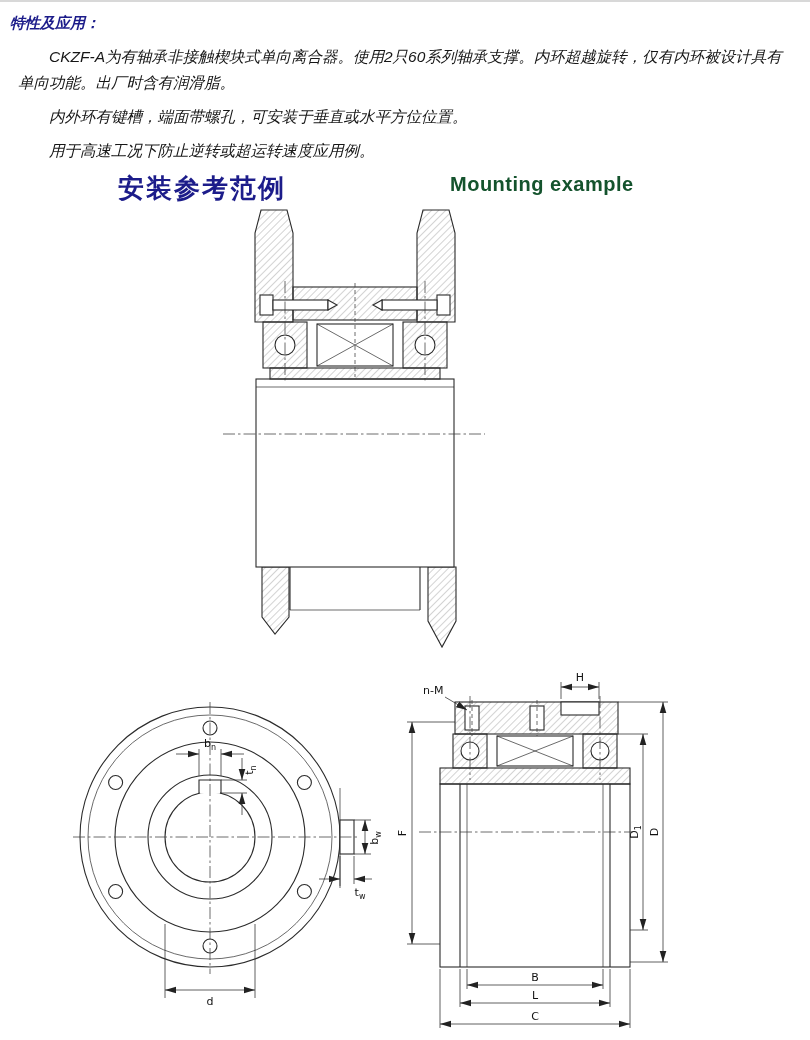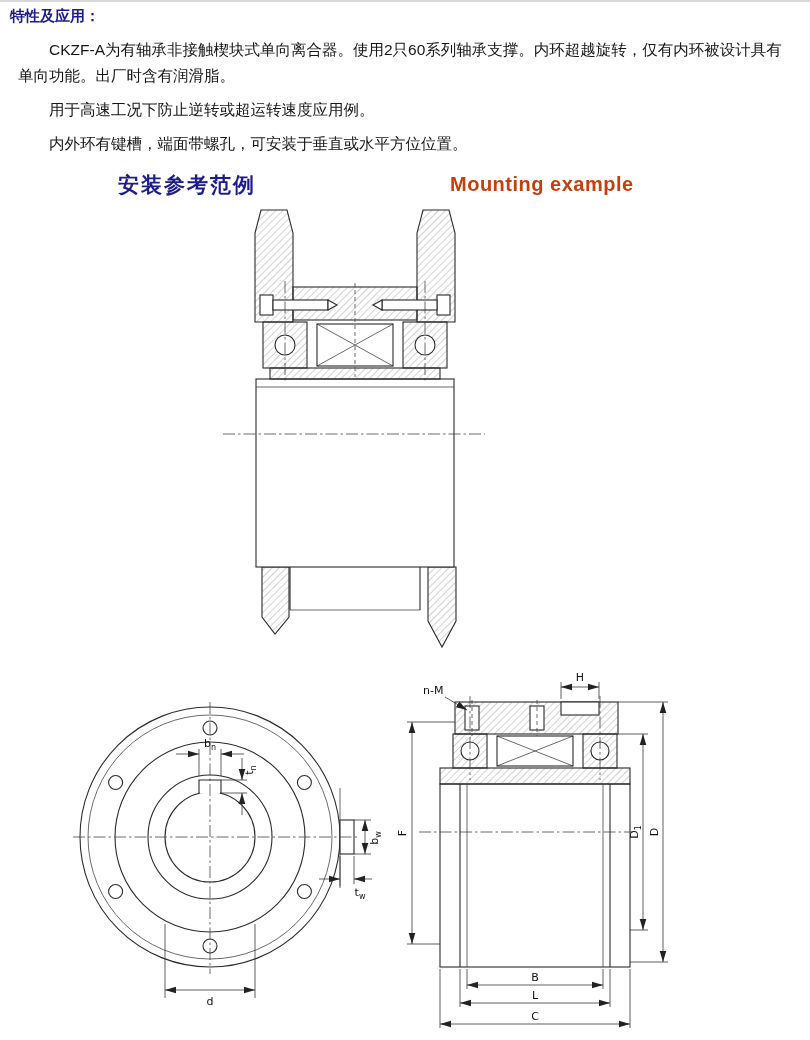--- a/index.html
+++ b/index.html
@@ -2,47 +2,47 @@
 <html><head>
 <meta charset="utf-8">
 <style>
   * { margin:0; padding:0; box-sizing:border-box; }
   html,body { background:#ffffff; }
   .page {
     position:relative; width:810px; height:1040px; background:#ffffff;
     font-family:"Liberation Sans","DejaVu Sans",sans-serif; color:#161616;
     overflow:hidden; border-top:2px solid #d8d8d8;
   }
-  .intro { position:absolute; left:10px; top:1px; width:794px; font-size:15.5px; line-height:26px; }
+  .intro { position:absolute; left:10px; top:8px; width:794px; font-size:15.5px; line-height:26px;font-style:italic; }
   .intro-heading { font-weight:bold; color:#1c1c8a; font-size:15px; }
   .intro p { text-indent:2em; margin:8px; }
-  .title-zh { position:absolute; left:118px; top:169px; font-size:21px; font-weight:bold; color:#1c1c8a; letter-spacing:2px; }
-  .title-en { position:absolute; left:450px; top:171px; font-size:20px; font-weight:bold; color:#c2410c; letter-spacing:0.5px; }
+  .title-zh { position:absolute; left:118px; top:169px; font-size:26px; font-weight:bold; color:#1c1c8a; letter-spacing:2px; }
+  .title-en { position:absolute; left:450px; top:171px; font-size:20px; font-weight:bold; color:#14532d; letter-spacing:0.5px; }
   .drw { position:absolute; }
   svg text { font-family:"DejaVu Sans","Liberation Sans",sans-serif; }
   .dlabel { font-size:11px; fill:#111; }
   .sub { font-size:8px; }
   .s1 { stroke:#2b2b2b; stroke-width:1.1; fill:none; }
   .s0 { stroke:#2b2b2b; stroke-width:0.7; fill:none; }
   .w  { fill:#ffffff; stroke:#2b2b2b; stroke-width:1.1; }
   .hs { stroke:#2b2b2b; stroke-width:1.1; }
   .cl { stroke:#3c3c3c; stroke-width:0.75; fill:none; stroke-dasharray:12 3 2.5 3; }
   .dsh{ stroke:#3c3c3c; stroke-width:0.75; fill:none; stroke-dasharray:4 3; }
   .dim{ stroke:#2b2b2b; stroke-width:0.75; fill:none; }
 </style>
 </head>
 <body>
 
 <div class="page">
 
   <div class="intro">
     <div class="intro-heading">特性及应用：</div>
     <p>CKZF-A为有轴承非接触楔块式单向离合器。使用2只60系列轴承支撑。内环超越旋转，仅有内环被设计具有单向功能。出厂时含有润滑脂。</p>
+    <p>内外环有键槽，端面带螺孔，可安装于垂直或水平方位位置。</p>
     <p>用于高速工况下防止逆转或超运转速度应用例。</p>
-    <p>内外环有键槽，端面带螺孔，可安装于垂直或水平方位位置。</p>
   </div>
 
   <div class="title-zh">安装参考范例</div>
   <div class="title-en">Mounting example</div>
 
   <svg class="drw" style="left:215px;top:205px" width="280" height="455" viewBox="0 0 280 455">
     <defs>
       <pattern id="h1" patternUnits="userSpaceOnUse" width="5" height="5" patternTransform="rotate(45)">
         <line x1="0" y1="0" x2="0" y2="5" stroke="#6a6a6a" stroke-width="0.6"></line>
       </pattern>

